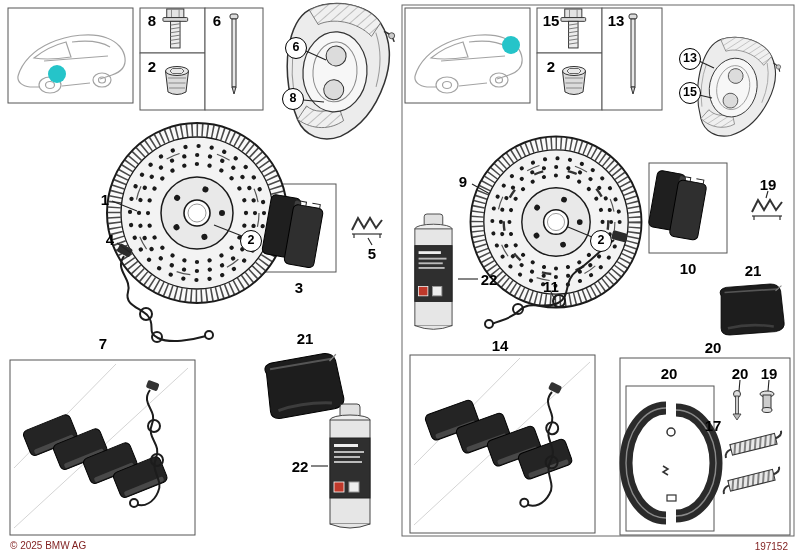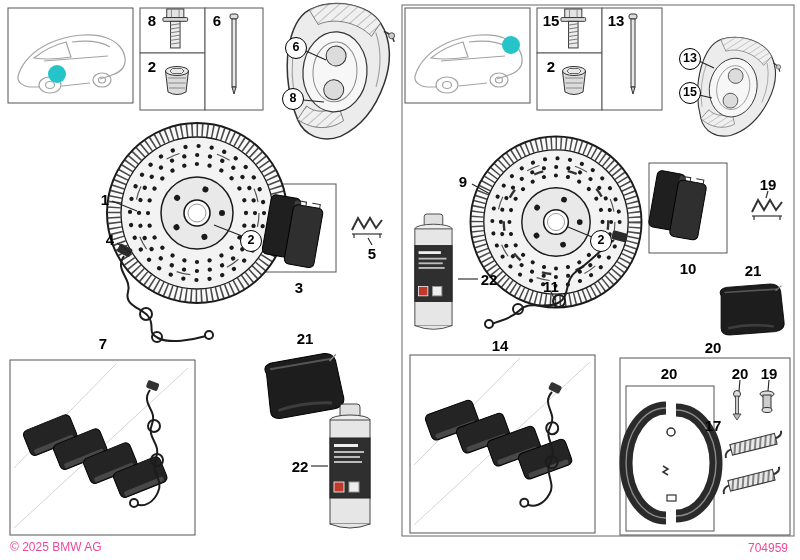--- a/index.html
+++ b/index.html
@@ -4,21 +4,21 @@
 <style>
   *{box-sizing:border-box;margin:0;padding:0}
   html,body{background:#ffffff}
   body{font-family:"Liberation Sans",sans-serif}
   .stage{position:relative;width:800px;height:560px;background:#fff;overflow:hidden}
   .stage svg.art{position:absolute;left:0;top:0}
   .lbl{position:absolute;transform:translate(-50%,-50%);font-weight:700;font-size:15px;color:#000;
        white-space:nowrap;z-index:2;line-height:1}
   .lbl.circ{width:22px;height:22px;line-height:19px;text-align:center;border:1.5px solid #000;
        border-radius:50%;background:#fff;font-size:12.5px}
-  .footer{position:absolute;font-size:12px;color:#ec4899;z-index:2}
+  .footer{position:absolute;font-size:10px;color:#7f1d1d;z-index:2}
   .footer.left{left:10px;top:540px}
   .footer.right{right:12px;top:541px}
 </style>
 </head>
 <body>
 
 <div class="stage">
 
 <svg class="art" width="800" height="560" viewBox="0 0 800 560">
   <defs>
@@ -352,15 +352,15 @@
 <div class="lbl" style="left:753px;top:270px">21</div>
 <div class="lbl" style="left:489px;top:279px">22</div>
 <div class="lbl" style="left:500px;top:345px">14</div>
 <div class="lbl" style="left:713px;top:347px">20</div>
 <div class="lbl" style="left:669px;top:373px">20</div>
 <div class="lbl" style="left:740px;top:373px">20</div>
 <div class="lbl" style="left:769px;top:373px">19</div>
 <div class="lbl" style="left:713px;top:425px">17</div>
 
 <div class="footer left">© 2025 BMW AG</div>
-<div class="footer right">704959</div>
+<div class="footer right">197152</div>
 
 </div>
 
 </body></html>

